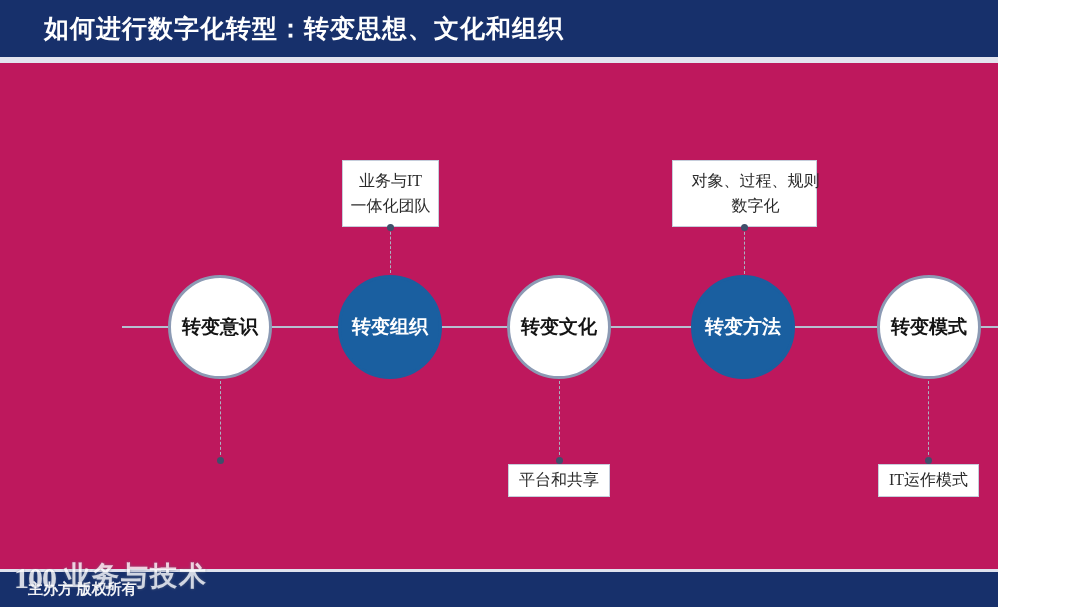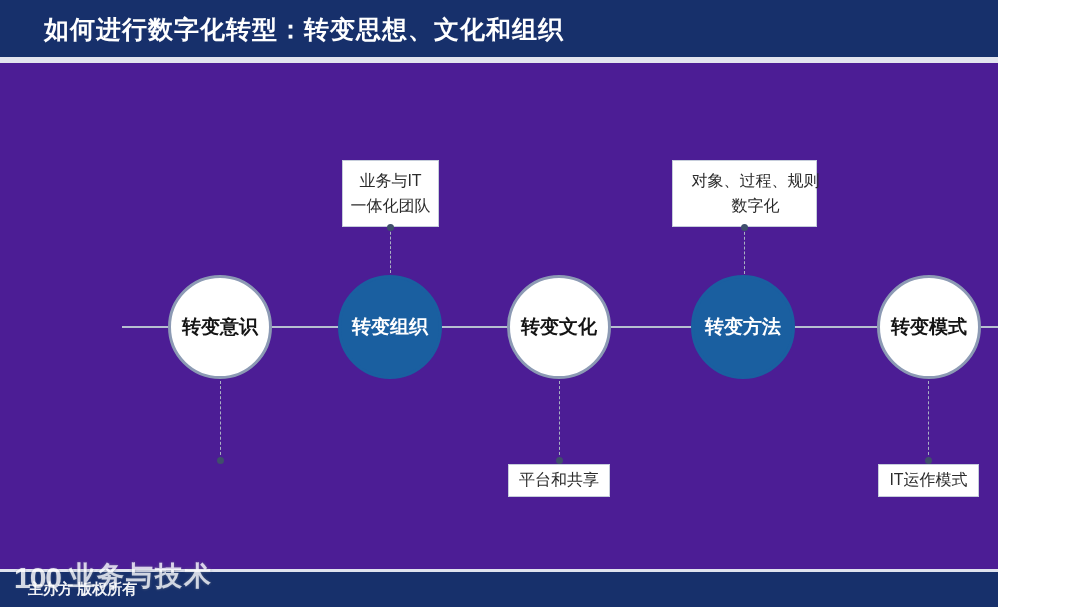--- a/index.html
+++ b/index.html
@@ -11,22 +11,23 @@
     height: 607px;
     background: #ffffff;
     font-family: "Liberation Sans", "DejaVu Sans", sans-serif;
     overflow: hidden;
     position: relative;
   }
   #slide {
     position: relative;
     width: 998px;
     height: 607px;
-    background: #4c1d95;
+    background: #be185d;
     overflow: hidden;
+    font-family: Liberation Serif, serif;
   }
 
   
   #title-bar {
     position: absolute;
     left: 0;
     top: 0;
     width: 1080px;
     height: 57px;
     background: #17306b;

